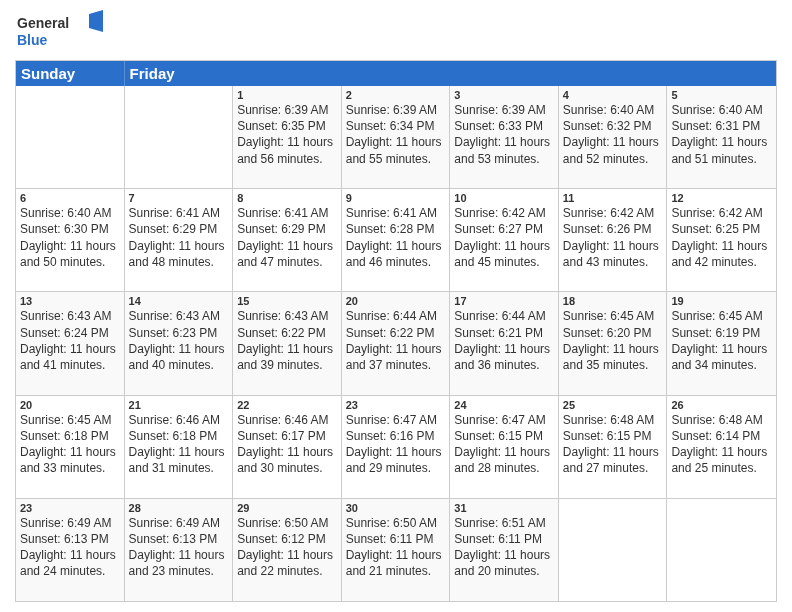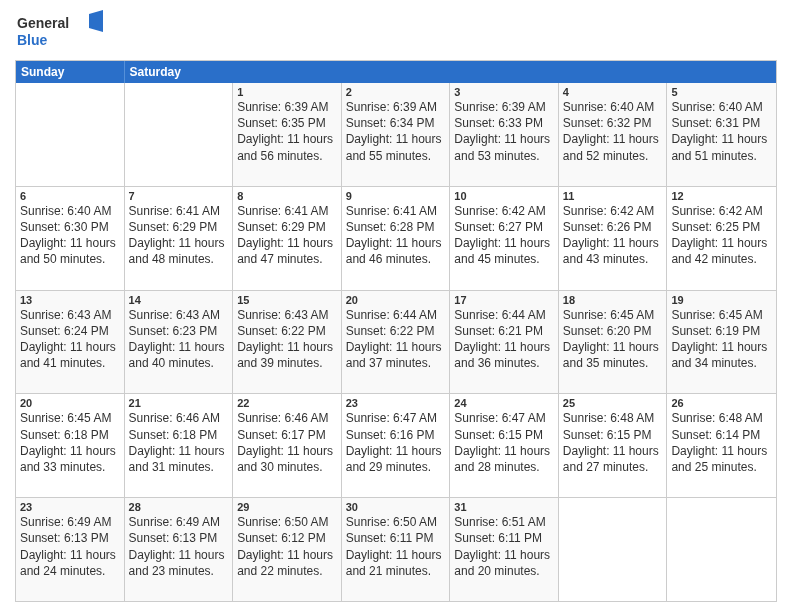--- a/index.html
+++ b/index.html
@@ -46,21 +46,21 @@
       flex-direction: column;
       border: 1px solid #ccc;
     }
     .cal-header {
       display: grid;
       grid-template-columns: repeat(7, 1fr);
       background-color: #2a6fc9;
     }
     .cal-header-cell {
       color: #fff;
-      font-size: 12px;
+      font-size: 15px;
       font-weight: bold;
       padding: 4px 5px;
       border-right: 1px solid #5590d9;
     }
     .cal-header-cell:last-child {
       border-right: none;
     }
     .cal-body {
       flex: 1;
       display: flex;
@@ -123,21 +123,21 @@
       </div>
     <div class="title-block">
       <div class="month-title"></div>
       <div class="location"></div>
     </div>
   </div>
 
   <div class="calendar">
     <div class="cal-header" id="cal-header-row">
         <div class="cal-header-cell">Sunday</div>
-        <div class="cal-header-cell">Saturday</div>
+        <div class="cal-header-cell">Friday</div>
       </div>
     <div class="cal-body" id="cal-body">
         <div class="cal-row">
           <div class="cal-cell empty"></div>
           <div class="cal-cell empty"></div>
           <div class="cal-cell">
             <div class="day-num">1</div>
             <div class="cell-info" style="white-space: pre-line;">Sunrise: 6:39 AM
 Sunset: 6:35 PM
 Daylight: 11 hours and 56 minutes.</div>

